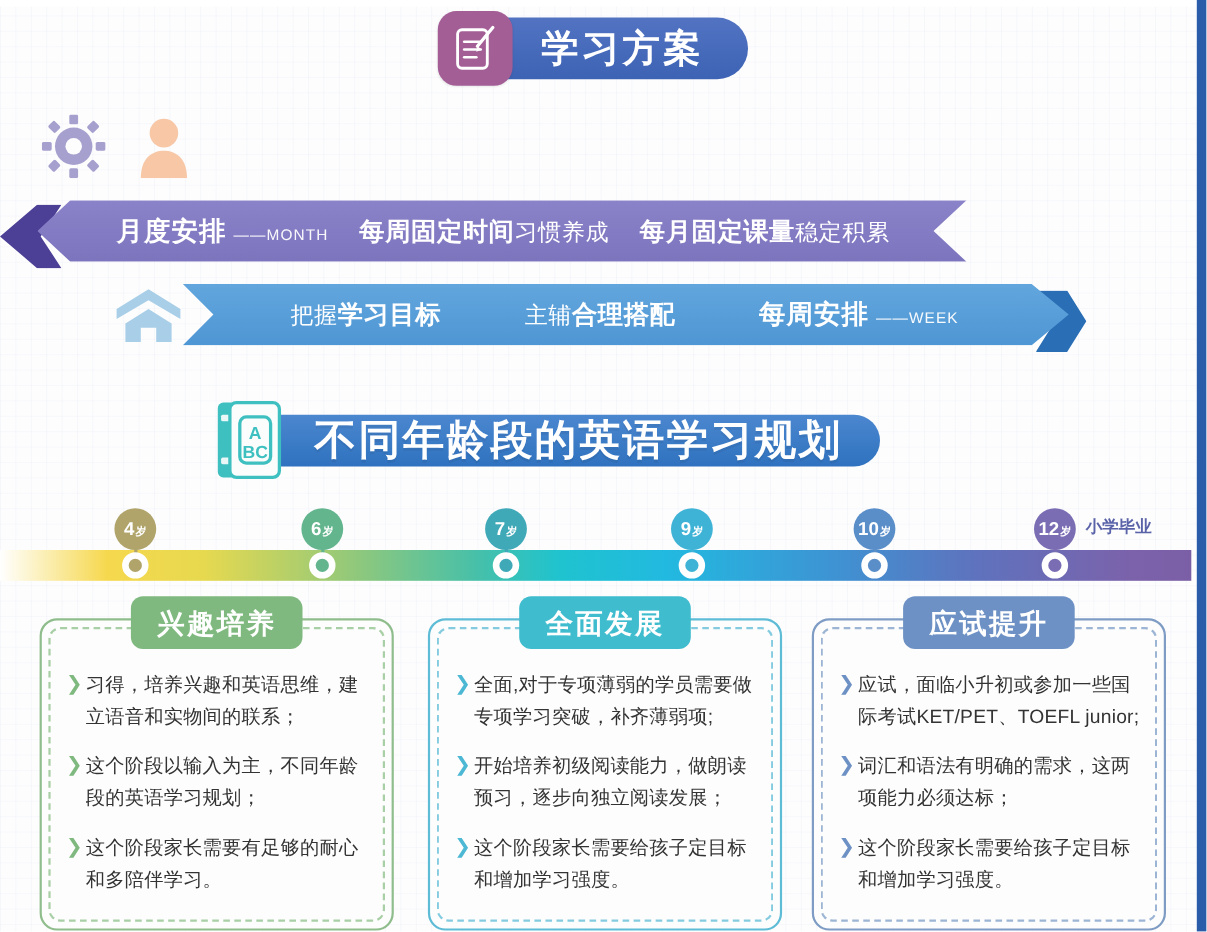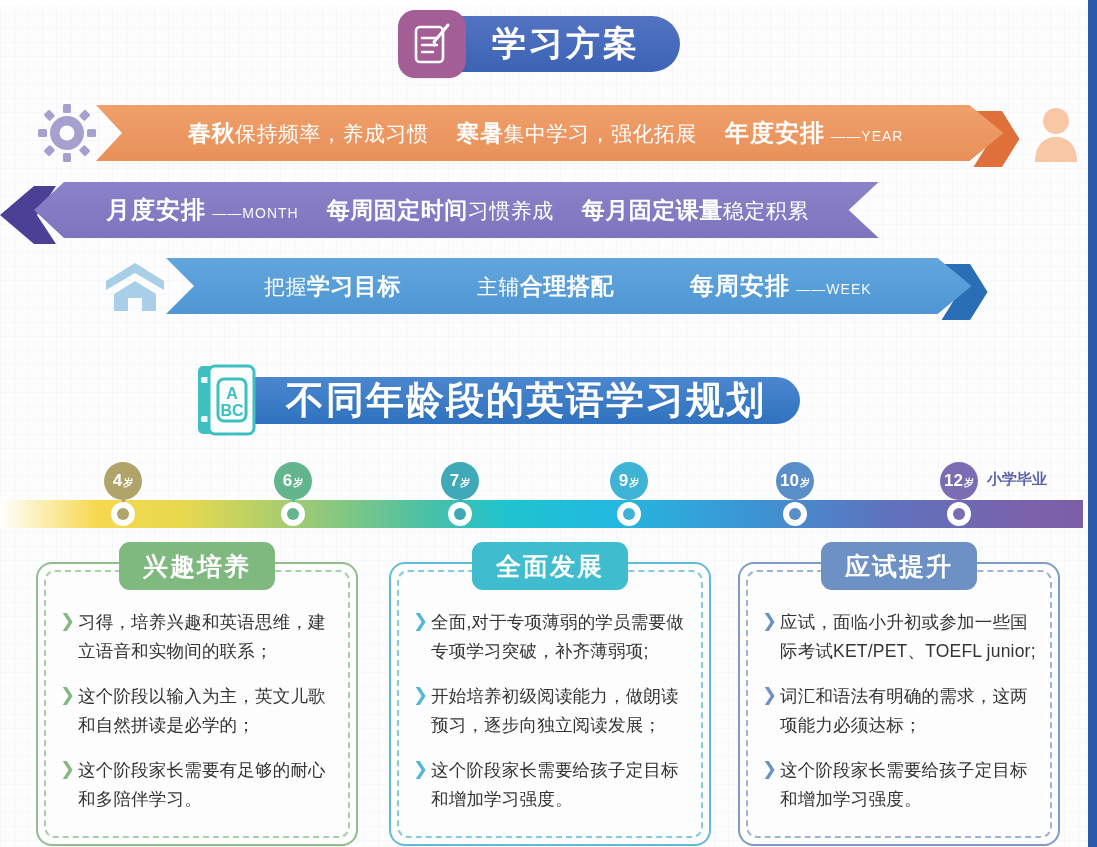--- a/index.html
+++ b/index.html
@@ -201,28 +201,20 @@
           <rect x="0" y="25" width="9" height="8" rx="1.5"></rect>
           <rect x="49" y="25" width="9" height="8" rx="1.5"></rect>
           <rect x="7" y="7" width="8" height="9" rx="1.5" transform="rotate(-45 11 11)"></rect>
           <rect x="43" y="42" width="8" height="9" rx="1.5" transform="rotate(-45 47 47)"></rect>
           <rect x="43" y="7" width="8" height="9" rx="1.5" transform="rotate(45 47 11)"></rect>
           <rect x="7" y="42" width="8" height="9" rx="1.5" transform="rotate(45 11 47)"></rect>
         </g>
         <circle cx="29" cy="29" r="7.5" fill="#fdfdfe"></circle>
       </svg>
     </div>
-    <div class="banner">
-      <div class="shadow"></div>
-      <div class="bar">
-        <span class="seg"><b class="b">春秋</b><span>保持频率，养成习惯</span></span>
-        <span class="seg"><b class="b">寒暑</b><span>集中学习，强化拓展</span></span>
-        <span class="seg"><span class="ttl">年度安排</span> <span class="sub">——YEAR</span></span>
-      </div>
-    </div>
     <div class="person-icon" style="margin-left:28px;">
       <svg width="50" height="58" viewBox="0 0 50 58">
         <circle cx="25" cy="17" r="13" fill="#f7c7a6"></circle>
         <path d="M4 58 C4 40 14 33 25 33 C36 33 46 40 46 58 Z" fill="#f7c7a6"></path>
       </svg>
     </div>
   </div>
 
   <div class="row" id="rowMonth">
     <div class="banner">
@@ -342,21 +334,21 @@
     <div class="card-stem" style="background:#7fb97f;"></div>
     <div class="inner"></div>
     <div class="card-badge">兴趣培养</div>
     <div class="card-body">
       <div class="bullet">
           <span class="chev">❯</span>
           <span class="txt">习得，培养兴趣和英语思维，建立语音和实物间的联系；</span>
         </div>
       <div class="bullet">
           <span class="chev">❯</span>
-          <span class="txt">这个阶段以输入为主，英文儿歌和自然拼读是必学的；</span>
+          <span class="txt">这个阶段以输入为主，不同年龄段的英语学习规划；</span>
         </div>
       <div class="bullet">
           <span class="chev">❯</span>
           <span class="txt">这个阶段家长需要有足够的耐心和多陪伴学习。</span>
         </div>
     </div>
   </div>
 
   <div class="card" id="card2">
     <div class="card-stem" style="background:#3fbcce;"></div>

